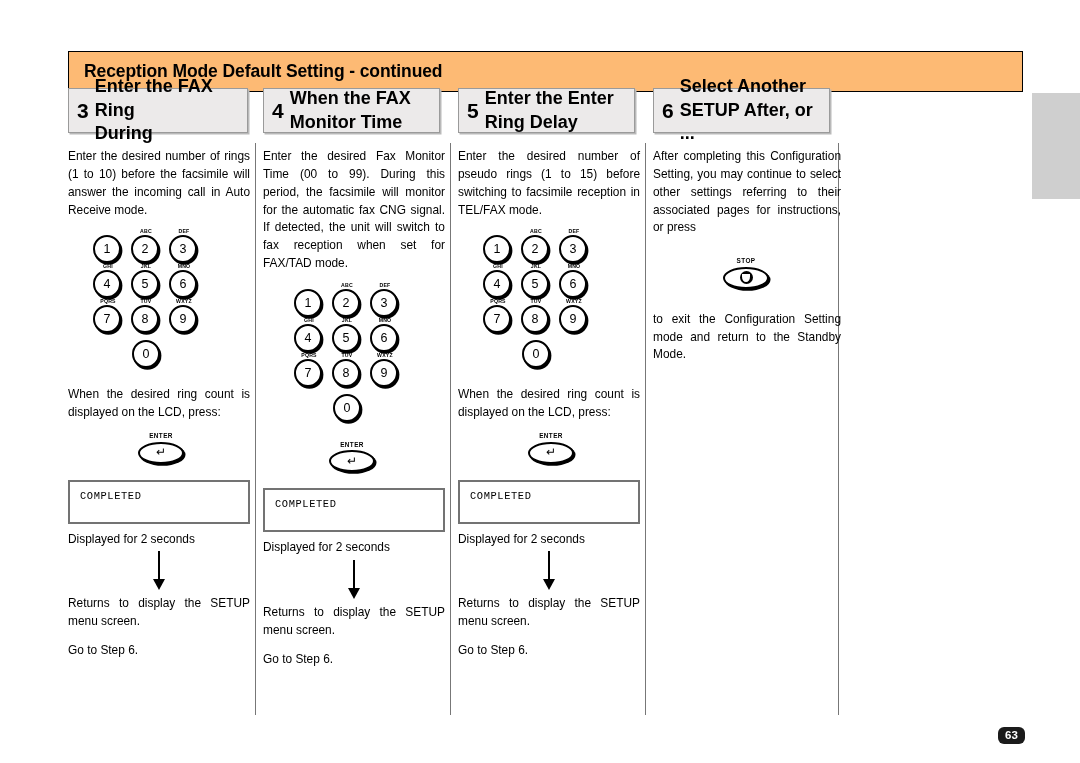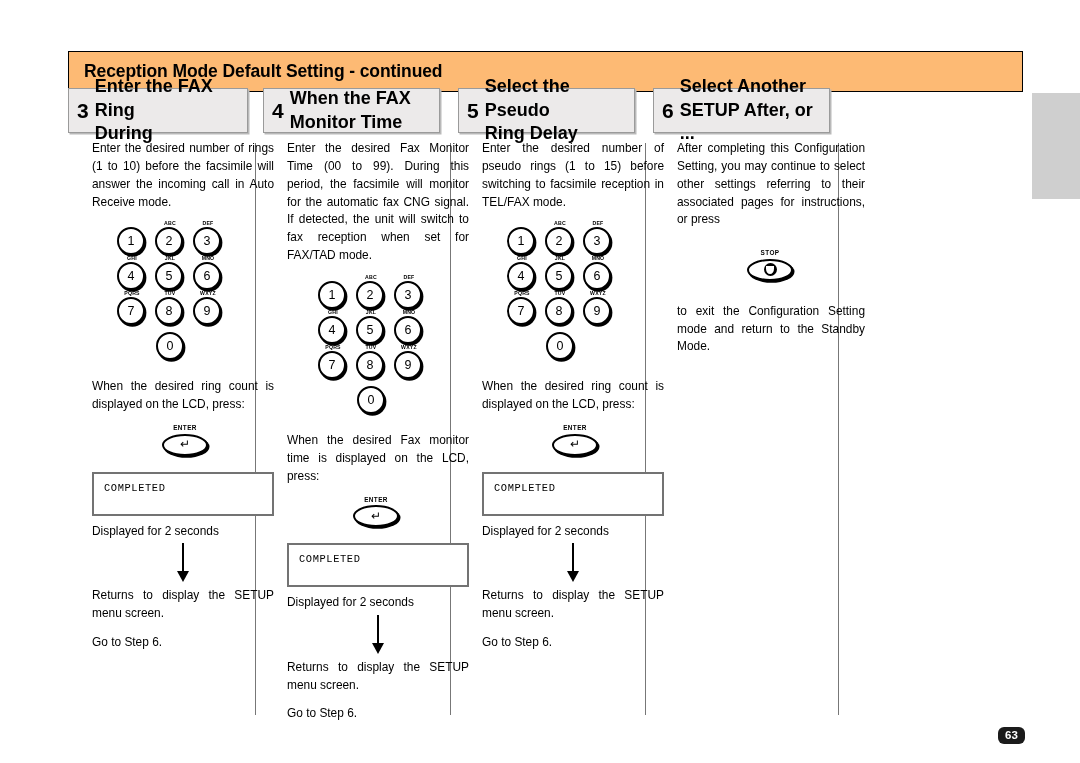--- a/index.html
+++ b/index.html
@@ -59,23 +59,22 @@
     line-height: 1.32;
   }
   #stepbox-3 { left: 68px;  width: 180px; }
   #stepbox-4 { left: 263px; width: 177px; }
   #stepbox-5 { left: 458px; width: 177px; }
   #stepbox-6 { left: 653px; width: 177px; }
 
   
   .col {
     position: absolute;
-    top: 140px;
+    top: 148px;
     width: 182px;
-    margin-left: 24px;
   }
   #col-1 { left: 68px; }
   #col-2 { left: 263px; }
   #col-3 { left: 458px; }
   #col-4 { left: 653px; width: 188px; }
 
   .col-rule {
     position: absolute;
     top: 143px;
     width: 1px;
@@ -283,21 +282,21 @@
   <div class="step-box" id="stepbox-4">
     <span class="step-num">4</span>
     <span class="step-label">
       <span>When the FAX</span><br>
       <span>Monitor Time</span>
     </span>
   </div>
   <div class="step-box" id="stepbox-5">
     <span class="step-num">5</span>
     <span class="step-label">
-      <span>Select the Pseudo</span><br>
+      <span>Enter the Enter</span><br>
       <span>Ring Delay</span>
     </span>
   </div>
   <div class="step-box" id="stepbox-6">
     <span class="step-num">6</span>
     <span class="step-label">
       <span>Select Another</span><br>
       <span>SETUP After, or ...</span>
     </span>
   </div>
@@ -434,21 +433,20 @@
       </div>
       <div class="kp-row row-zero">
         <div class="key-wrap">
           <div class="key-letters"></div>
           <div class="key-circle">0</div>
         </div>
       </div>
     </div>
 
     <div class="spacer-12"></div>
-    <p class="body">When the desired Fax monitor time is displayed on the LCD, press:</p>
 
     <div class="oval-btn btn-center-2">
       <div class="oval-label">ENTER</div>
       <div class="oval-body">
         <span class="enter-glyph">↵</span>
       </div>
     </div>
 
     <div class="spacer-16"></div>
     <div class="lcd">

